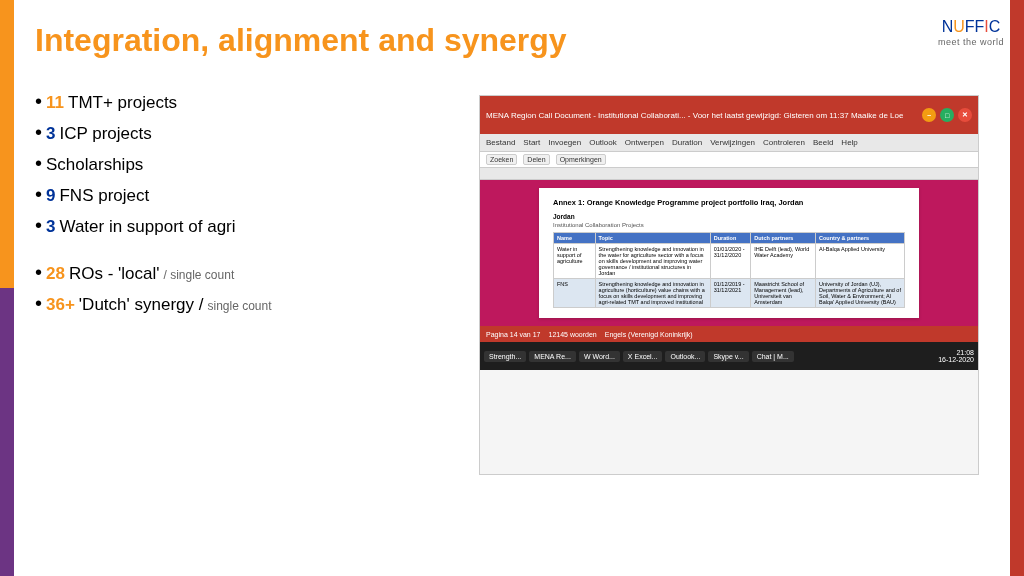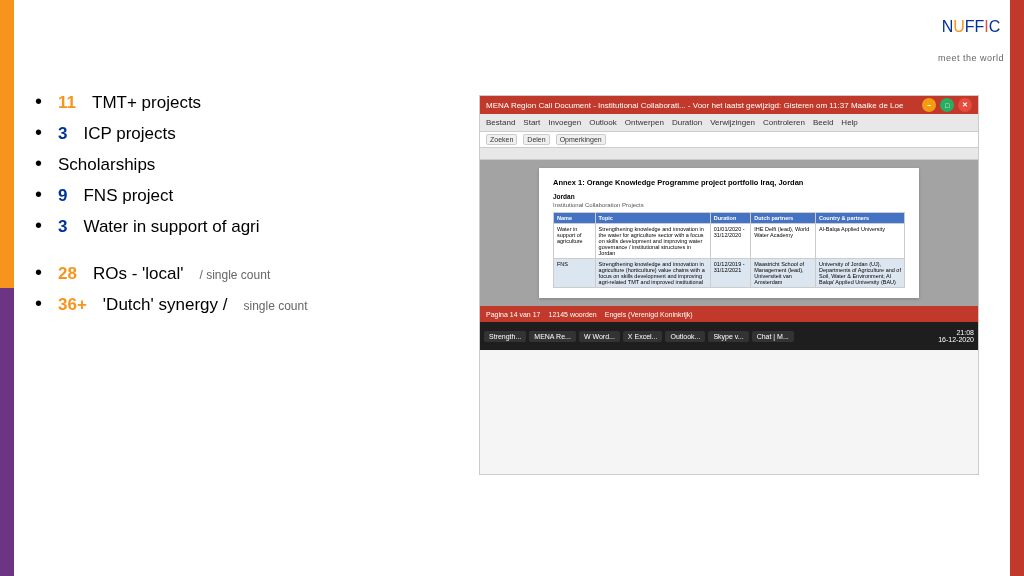--- a/index.html
+++ b/index.html
@@ -56,21 +56,21 @@
     .logo-n { color: #003399; }
     .logo-u { color: #f7941d; }
     .logo-ff { color: #003399; }
     .logo-i { color: #e74c3c; }
     .logo-c { color: #003399; }
 
     .logo-tagline {
       font-size: 9px;
       color: #666;
       letter-spacing: 0.5px;
-      margin-top: 17px;
+      margin-top: 1px;
     }
 
     
     .page-title {
       position: absolute;
       top: 22px;
       left: 10px;
       font-size: 32px;
       font-weight: 700;
       color: #f7941d;
@@ -95,21 +95,21 @@
       list-style: none;
       padding: 0;
     }
 
     .bullet-list li {
       font-size: 17px;
       color: #000;
       margin-bottom: 8px;
       display: flex;
       align-items: baseline;
-      gap: 16px;
+      gap: 4px;
     }
 
     .bullet-list li::before {
       content: "•";
       font-size: 20px;
       color: #000;
       flex-shrink: 0;
     }
 
     .highlight-orange {
@@ -175,21 +175,21 @@
 
     .taskbar-time {
       color: #fff;
       font-size: 7px;
       text-align: right;
       min-width: 40px;
     }
 
     .word-titlebar {
       background: #c0392b;
-      height: 18px;
+      height: 38px;
       display: flex;
       align-items: center;
       justify-content: space-between;
       padding: 0 6px;
     }
 
     .word-title-text {
       color: #fff;
       font-size: 8px;
       flex: 1;
@@ -254,21 +254,21 @@
       padding: 1px 3px;
     }
 
     .word-ruler {
       background: #e8e8e8;
       height: 12px;
       border-bottom: 1px solid #ccc;
     }
 
     .word-body {
-      background: #a3a3a3;
+      background: #be185d;
       flex: 1;
       overflow: hidden;
       padding: 8px 12px;
       display: flex;
       justify-content: center;
     }
 
     .doc-page {
       background: #fff;
       width: 100%;
@@ -349,20 +349,21 @@
 
 <div class="logo-area">
   <div>
     <span class="logo-n">N</span><span class="logo-u">U</span><span class="logo-ff">FF</span><span class="logo-i">I</span><span class="logo-c">C</span>
   </div>
   <div class="logo-tagline">meet the world</div>
 </div>
 
 <div class="main-content">
 
+  <h1 class="page-title">Integration, alignment and synergy</h1>
 
   <div class="left-section">
 
     <ul class="bullet-list">
       <li>
         <span class="highlight-orange">11</span>
         <span>TMT+ projects</span>
       </li>
       <li>
         <span class="highlight-blue">3</span>

